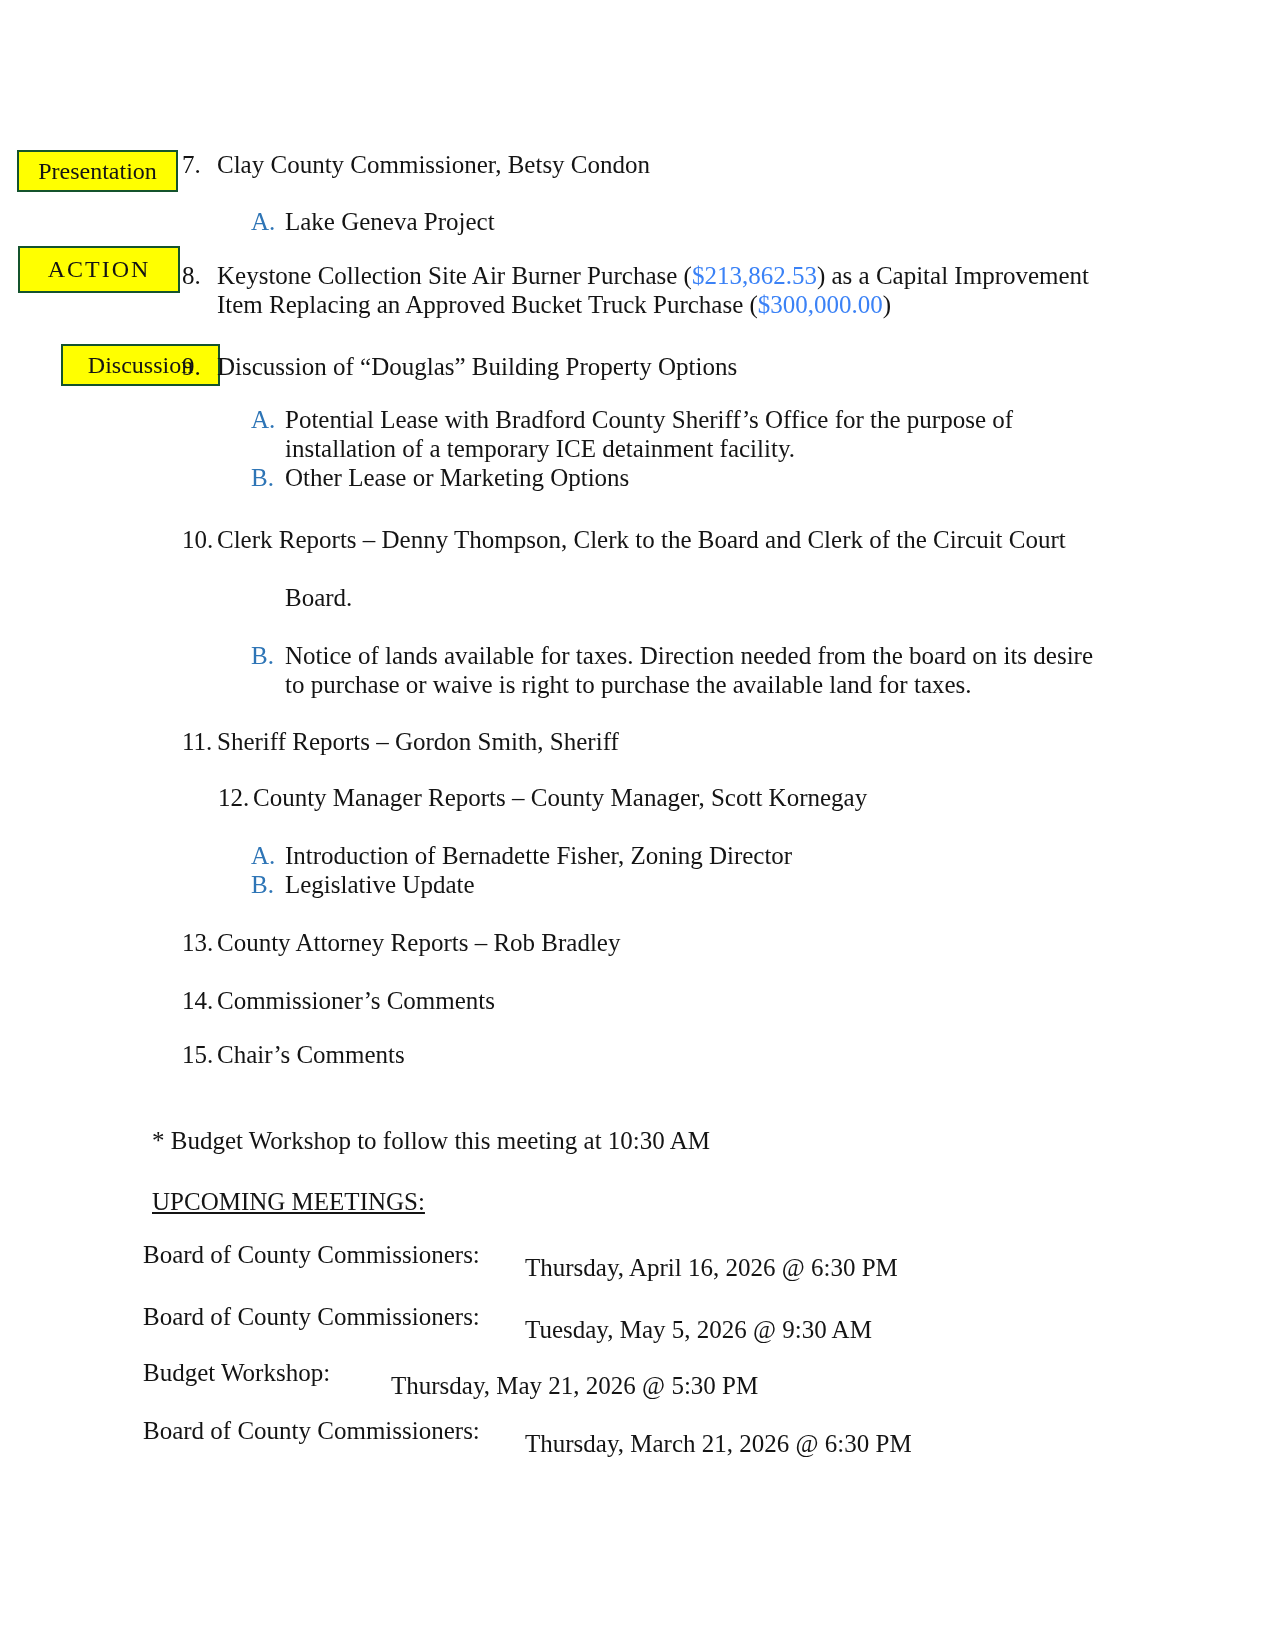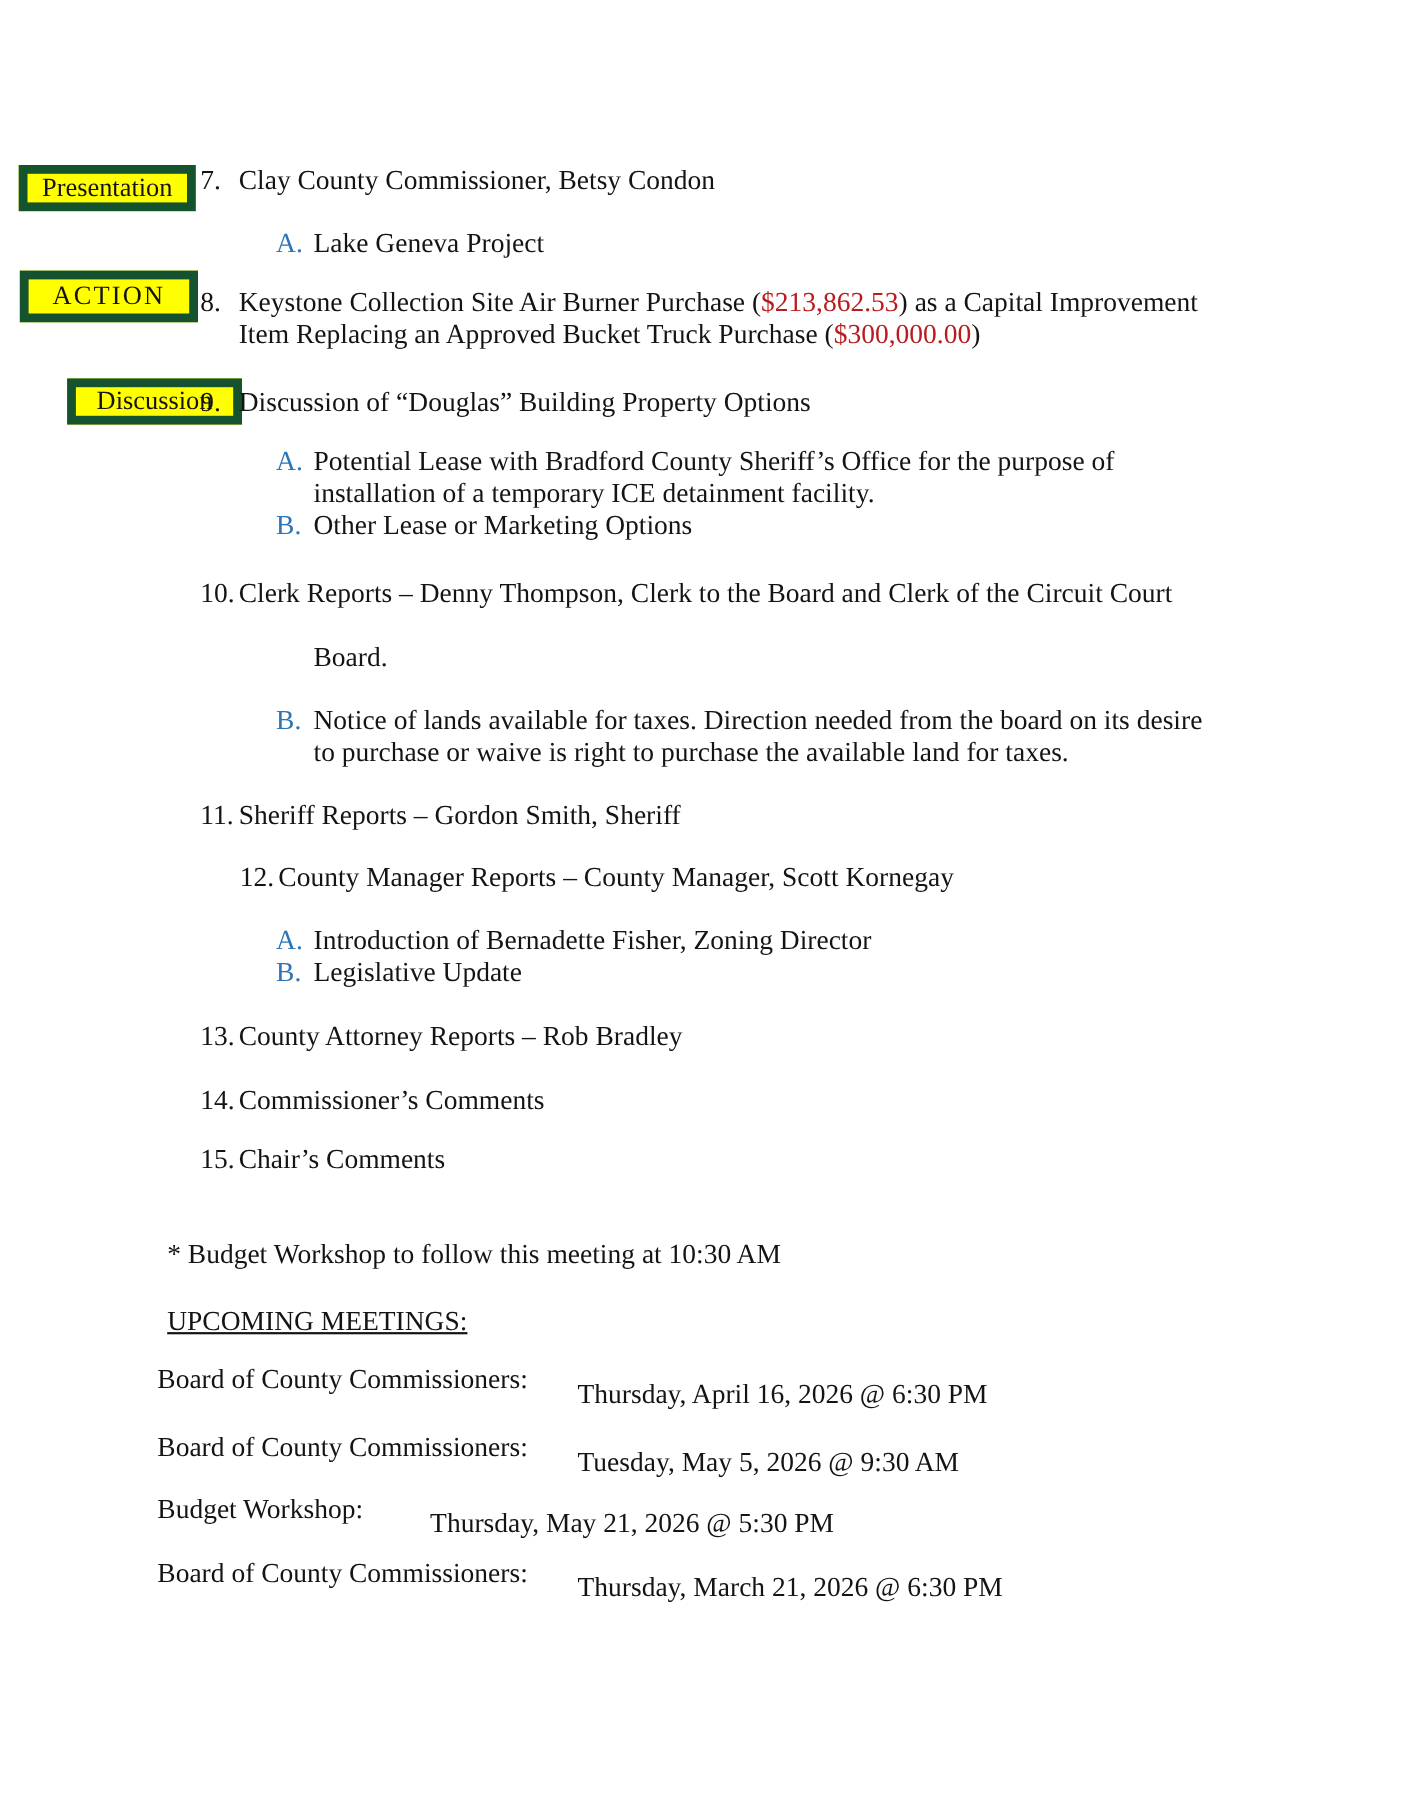--- a/index.html
+++ b/index.html
@@ -3,31 +3,31 @@
 <meta charset="utf-8">
 <style>
   html,body{margin:0;padding:0;background:#ffffff;}
   .page{
     position:relative;width:1275px;height:1650px;background:#ffffff;
     font-family:"Liberation Serif","DejaVu Serif",serif;
     font-size:25px;line-height:29px;color:#141414;overflow:hidden;
   }
   .hl{
     position:absolute;box-sizing:border-box;background:#ffff00;
-    border:8px solid #14532d;display:flex;align-items:center;justify-content:center;
+    border:2px solid #14532d;display:flex;align-items:center;justify-content:center;
   }
   .hl .hl-text{font-size:24px;}
   #hl-action .hl-text{letter-spacing:2px;}
   .item{position:absolute;left:182px;white-space:nowrap;}
   .item .num{display:inline-block;min-width:35px;}
   .item .cont{margin-left:35px;}
   .sub{position:absolute;left:251px;white-space:nowrap;}
   .sub .letter{display:inline-block;min-width:34px;color:#2e75b6;}
   .sub .cont{margin-left:34px;}
-  .money{color:#b91c1c;}
+  .money{color:#3b82f6;}
   .note,.heading{position:absolute;left:128px;white-space:nowrap;margin-left:24px;}
   .heading{text-decoration:underline;}
   .meeting{position:absolute;left:143px;width:1110px;height:29px;}
   .meeting .mlabel{position:absolute;left:0;top:0;white-space:nowrap;}
   .meeting .mdate{position:absolute;left:382px;top:13px;white-space:nowrap;text-align:right;}
   .meeting.short .mdate{left:248px;}
 </style>
 </head>
 <body>
 

